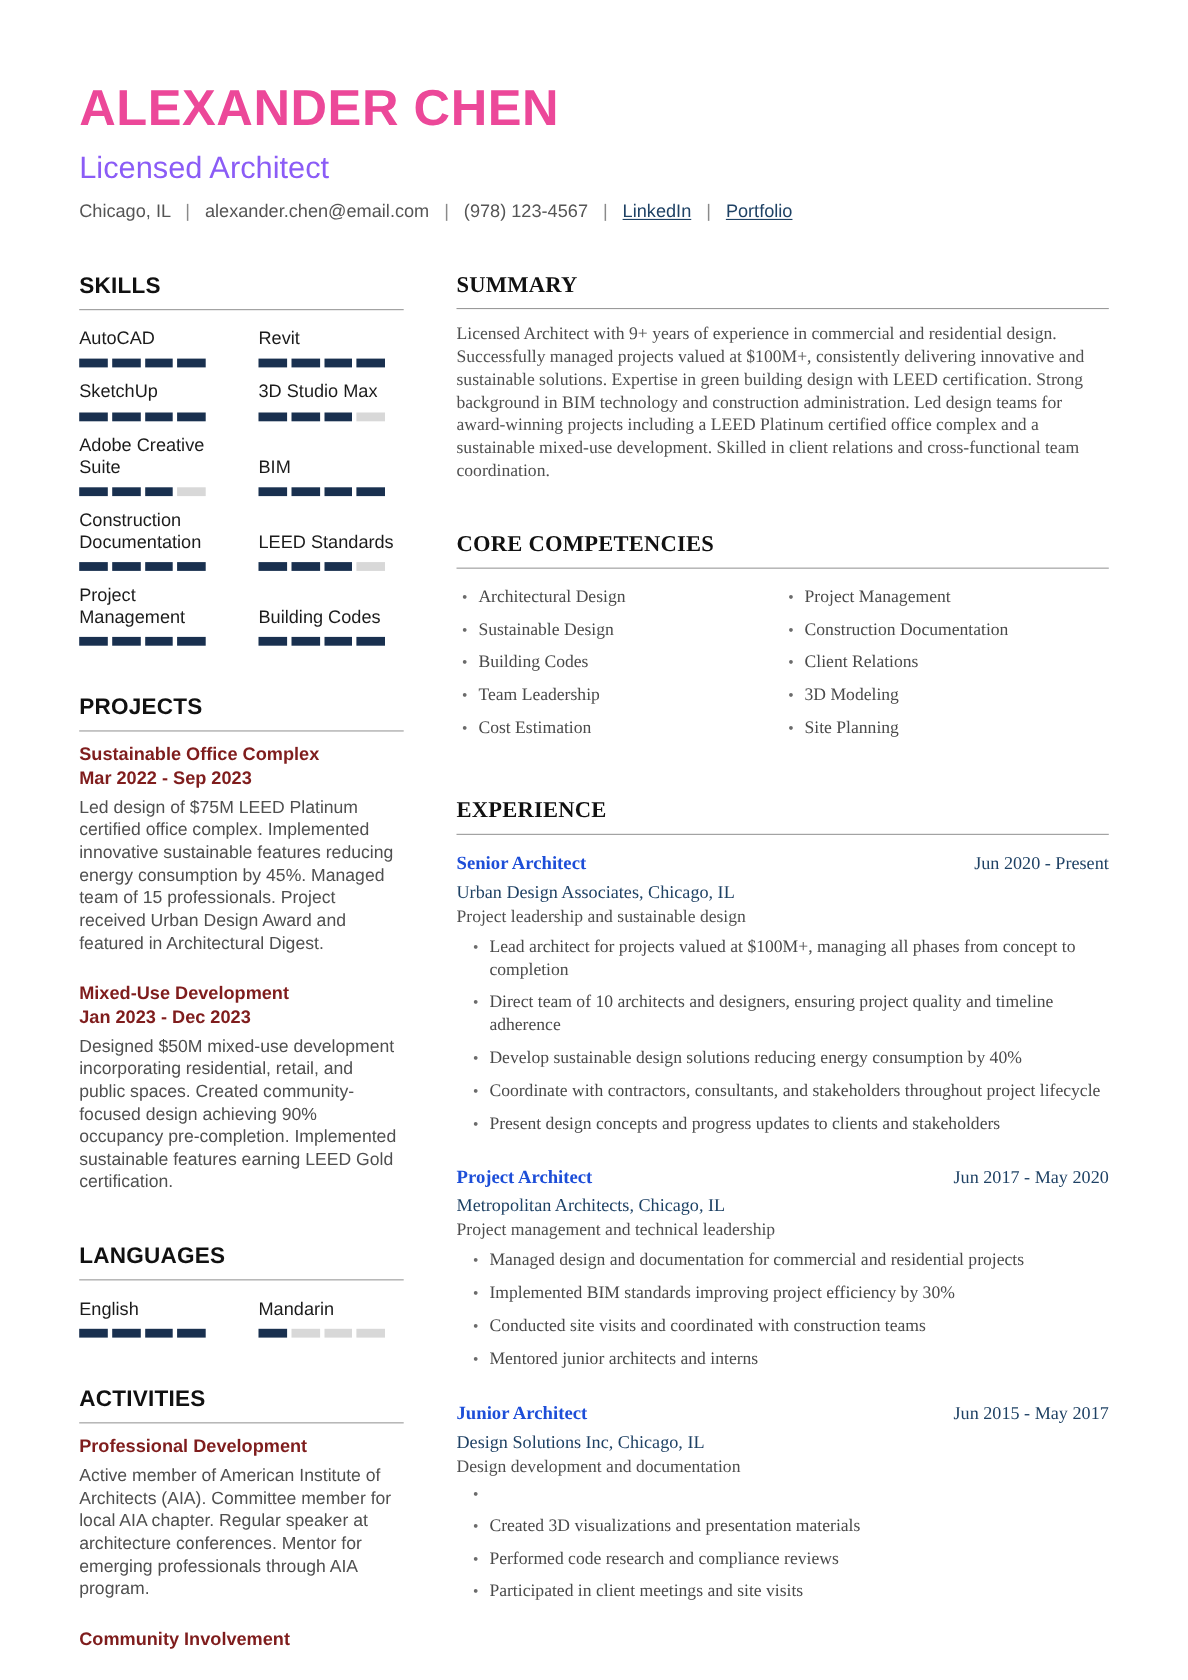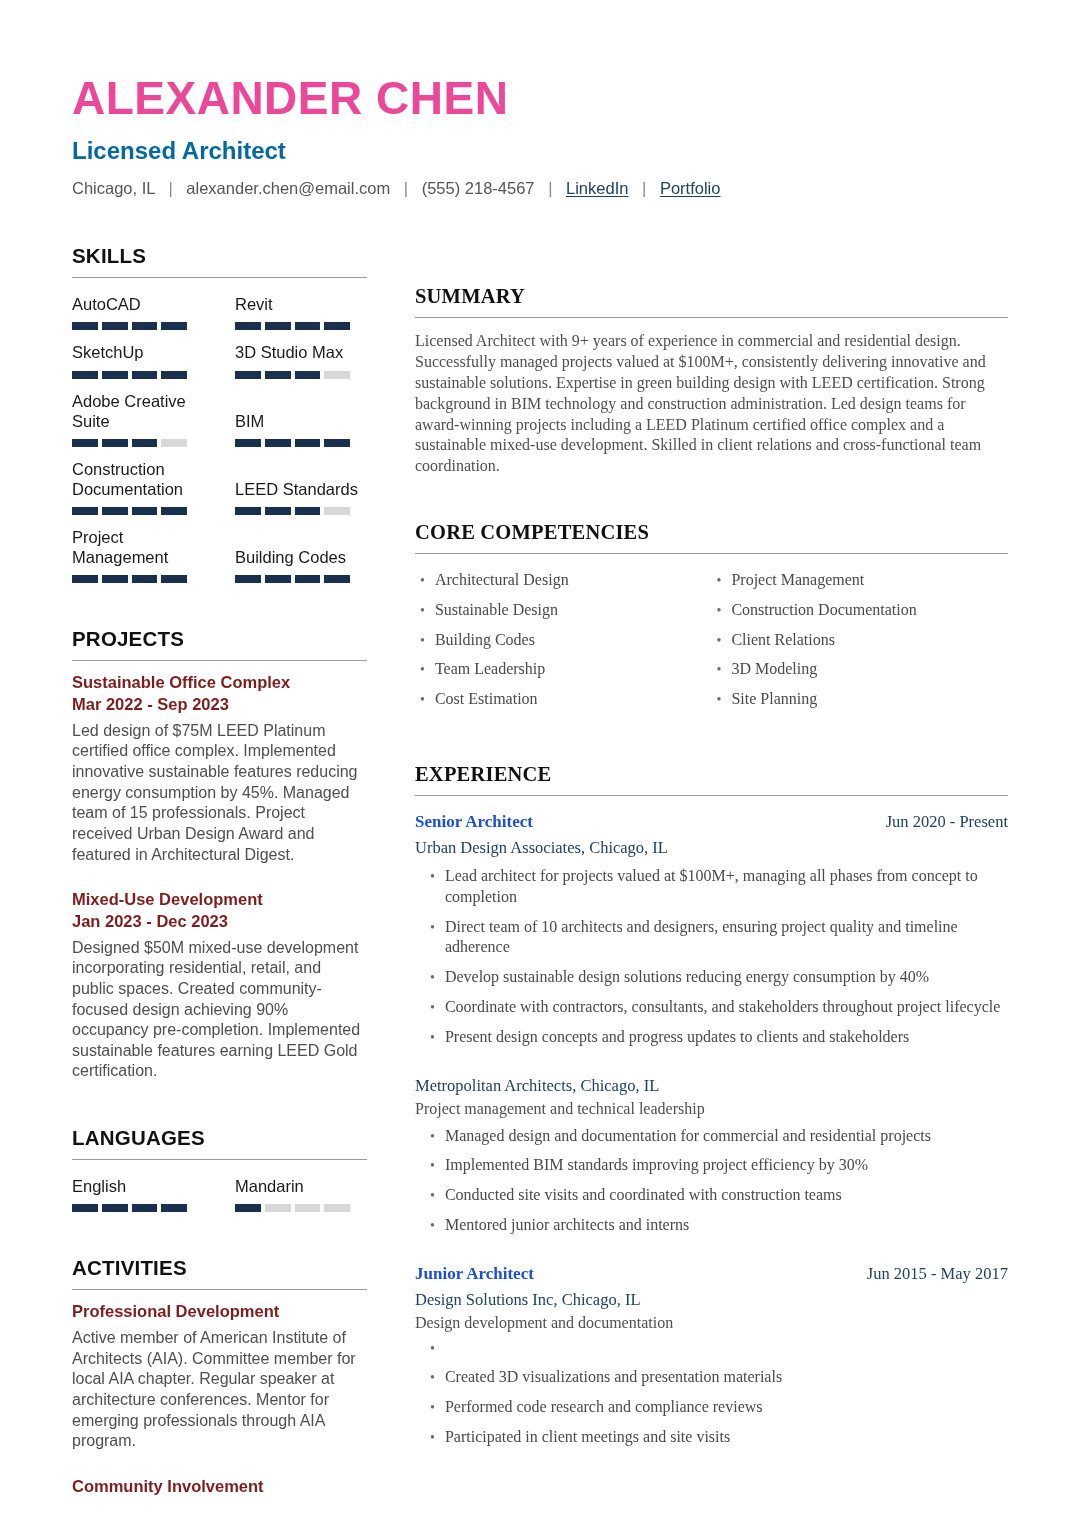--- a/index.html
+++ b/index.html
@@ -6,27 +6,27 @@
   html,body { background:#ffffff; }
   body {
     width:1080px; height:1527px; overflow:hidden; position:relative;
     font-family:"Liberation Sans","DejaVu Sans",sans-serif;
     -webkit-font-smoothing:antialiased;
   }
   .page { padding:74px 72px 0 72px; }
 
   
   .name { font-size:46px; font-weight:700; color:#ec4899; letter-spacing:0.5px; line-height:1.05; }
-  .role-title { font-size:24px; font-weight:700; color:#0369a1; margin-top:15px; }
+  .role-title { font-size:28px; font-weight:400; color:#8b5cf6; margin-top:15px; }
   .contact { font-size:16.5px; color:#555555; margin-top:14px; }
   .contact .sep { color:#8a8a8a; margin:0 9px; }
   .contact a { color:#1e4164; text-decoration:underline; text-underline-offset:2px; cursor:pointer; }
 
   
-  .columns { display:flex; gap:48px; margin-top:46px; align-items:center; }
+  .columns { display:flex; gap:48px; margin-top:46px; align-items:flex-start; }
   .col-left { width:295px; flex:none; }
   .col-right { flex:1; min-width:0;font-family:Liberation Serif, serif; }
 
   
   .section + .section { margin-top:44px; }
   .section-heading {
     font-size:20.5px; font-weight:700; color:#111111; letter-spacing:0.2px;
     padding-bottom:9px; border-bottom:1.5px solid #9a9a9a;
   }
   .section-body { margin-top:11px; }
@@ -72,21 +72,21 @@
 <div class="page">
 
   <header>
     <h1 class="name">ALEXANDER CHEN</h1>
     <div class="role-title">Licensed Architect</div>
     <div class="contact">
       <span>Chicago, IL</span>
       <span class="sep">|</span>
       <span>alexander.chen@email.com</span>
       <span class="sep">|</span>
-      <span>(555) 218-4567</span>
+      <span>(978) 123-4567</span>
       <span class="sep">|</span>
       <a>LinkedIn</a>
       <span class="sep">|</span>
       <a>Portfolio</a>
     </div>
   </header>
 
   <div class="columns">
 
     <aside class="col-left">
@@ -301,20 +301,21 @@
 
       <section class="section">
         <h2 class="section-heading">EXPERIENCE</h2>
 
         <div class="job">
           <div class="job-head">
             <span class="job-title">Senior Architect</span>
             <span class="job-dates">Jun 2020 - Present</span>
           </div>
           <div class="job-company">Urban Design Associates, Chicago, IL</div>
+          <div class="job-subtitle">Project leadership and sustainable design</div>
           <ul class="job-bullets">
             <li>
                 <span class="dot">•</span>
                 <span>Lead architect for projects valued at $100M+, managing all phases from concept to completion</span>
               </li>
             <li>
                 <span class="dot">•</span>
                 <span>Direct team of 10 architects and designers, ensuring project quality and timeline adherence</span>
               </li>
             <li>
@@ -326,20 +327,24 @@
                 <span>Coordinate with contractors, consultants, and stakeholders throughout project lifecycle</span>
               </li>
             <li>
                 <span class="dot">•</span>
                 <span>Present design concepts and progress updates to clients and stakeholders</span>
               </li>
           </ul>
         </div>
 
         <div class="job">
+          <div class="job-head">
+            <span class="job-title">Project Architect</span>
+            <span class="job-dates">Jun 2017 - May 2020</span>
+          </div>
           <div class="job-company">Metropolitan Architects, Chicago, IL</div>
           <div class="job-subtitle">Project management and technical leadership</div>
           <ul class="job-bullets">
             <li>
                 <span class="dot">•</span>
                 <span>Managed design and documentation for commercial and residential projects</span>
               </li>
             <li>
                 <span class="dot">•</span>
                 <span>Implemented BIM standards improving project efficiency by 30%</span>

